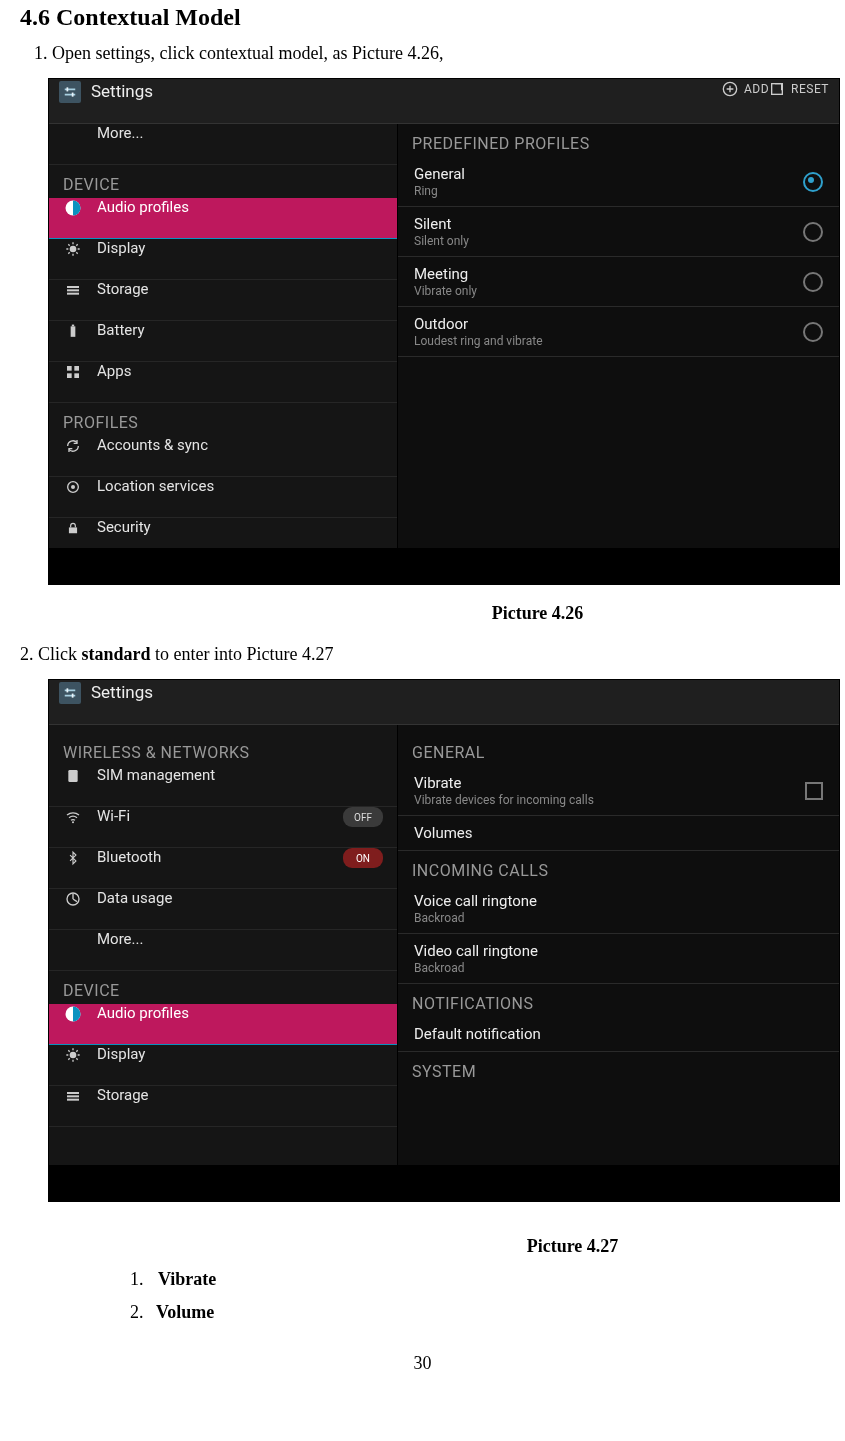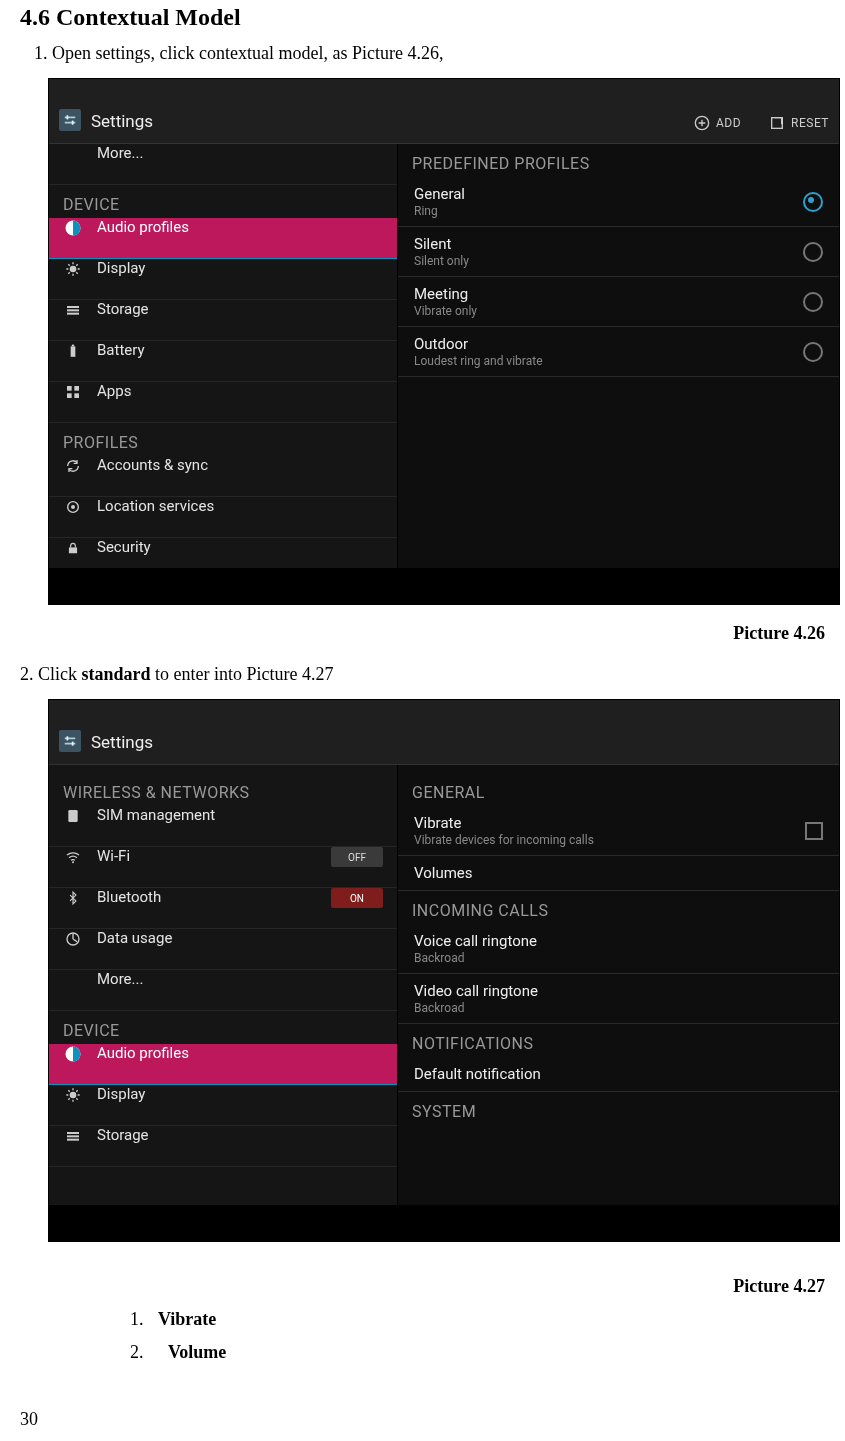--- a/index.html
+++ b/index.html
@@ -1,42 +1,42 @@
 <!DOCTYPE html>
 <html><head>
 <meta charset="utf-8">
 <style>
   html,body{margin:0;padding:0;background:#fff;font-family:"Times New Roman",serif;color:#000}
   .page{width:845px;margin:0 auto;box-sizing:border-box;padding:0 20px 40px}
   .sec-head{font-size:24px;font-weight:bold;margin:4px 0 10px 0}
   .body-text{font-size:18px;margin:12px 0}
   .indent1{margin-left:14px}
   .indent2{margin-left:110px}
-  .caption{font-weight:bold;font-size:18px;text-align:right}
-  .footnum{text-align:left;font-size:18px;margin-top:46px}
+  .caption{font-weight:bold;font-size:18px;text-align:center}
+  .footnum{text-align:center;font-size:18px;margin-top:30px}
   
   .shot{margin:14px 0 0 28px;width:790px;background:#000;color:#d9d9d9;
         font-family:Roboto,Arial,sans-serif;border:1px solid #000;position:relative;padding-bottom:36px}
-  .shot-header{display:flex;align-items:flex-end;height:40px;background:#1f1f1f;
-               border-bottom:1px solid #333;padding:12px 10px}
+  .shot-header{display:flex;align-items:flex-start;height:40px;background:#1f1f1f;
+               border-bottom:1px solid #333;padding:2px 10px}
   .hd-icon{width:22px;height:22px;background:#3d5361;display:flex;align-items:center;justify-content:center;border-radius:2px}
   .hd-icon svg{width:14px;height:14px}
   .hd-title{font-size:17px;color:#eee;margin-left:10px;flex:1}
-  .hd-right{display:flex;align-items:center;gap:28px;color:#ccc;font-size:12px;letter-spacing:0.5px}
+  .hd-right{display:flex;align-items:center;gap:0;color:#ccc;font-size:12px;letter-spacing:0.5px}
   .hd-act{display:flex;align-items:center;gap:6px}
   .shot-body{display:flex;min-height:400px}
   .sidebar{width:348px;background:#151515;border-right:1px solid #000}
   .content{flex:1;background:#0e0e0e}
   .sec-label{font-size:16px;color:#999;letter-spacing:0.5px;padding:10px 14px 4px}
   .row{display:flex;height:40px;padding:0 14px;border-bottom:1px solid #262626;color:#e4e4e4;font-size:15px}
   .row .ric{width:20px;height:20px;margin-right:14px;display:flex;align-items:center;justify-content:center;color:#ccc}
   .row.sel{background:#be185d;color:#fff;border-bottom-color:#0a92bf}
   .row.sel .ric{color:#fff}
   .row .rlab{flex:1}
-  .row .rctrl{width:52px;height:20px;border-radius:2px;background:#3a3a3a;position:relative;font-size:10px;
+  .row .rctrl{width:40px;height:20px;border-radius:9px;background:#3a3a3a;position:relative;font-size:10px;
               display:flex;align-items:center;justify-content:center;color:#ddd}
   .rctrl.on{background:#7f1d1d;color:#fff}
   .crow{padding:8px 16px;border-bottom:1px solid #2a2a2a;display:flex;align-items:center}
   .crow .ctext{flex:1}
   .crow .ct1{font-size:15px;color:#eee}
   .crow .ct2{font-size:12px;color:#888;margin-top:1px}
   .radio{width:16px;height:16px;border:2px solid #777;border-radius:50%;position:relative}
   .radio.sel{border-color:#2fa0cc}
   .radio.sel:after{content:"";position:absolute;left:3px;top:3px;width:6px;height:6px;border-radius:50%;background:#2fa0cc}
   .chk{width:14px;height:14px;border:2px solid #777}
@@ -334,17 +334,17 @@
   </div>
 
   <div class="body-text caption" style="margin-left:300px;margin-top:34px">Picture 4.27</div>
 
   <div class="body-text indent2">
     <span>1.</span>
     <b style="margin-left:10px">Vibrate</b>
   </div>
   <div class="body-text indent2" style="margin-top:2px">
     <span>2.</span>
-    <b style="margin-left:20px">Volume</b>
+    <b style="margin-left:8px">Volume</b>
   </div>
 
   <div class="footnum">30</div>
 </div>
 
 </body></html>

